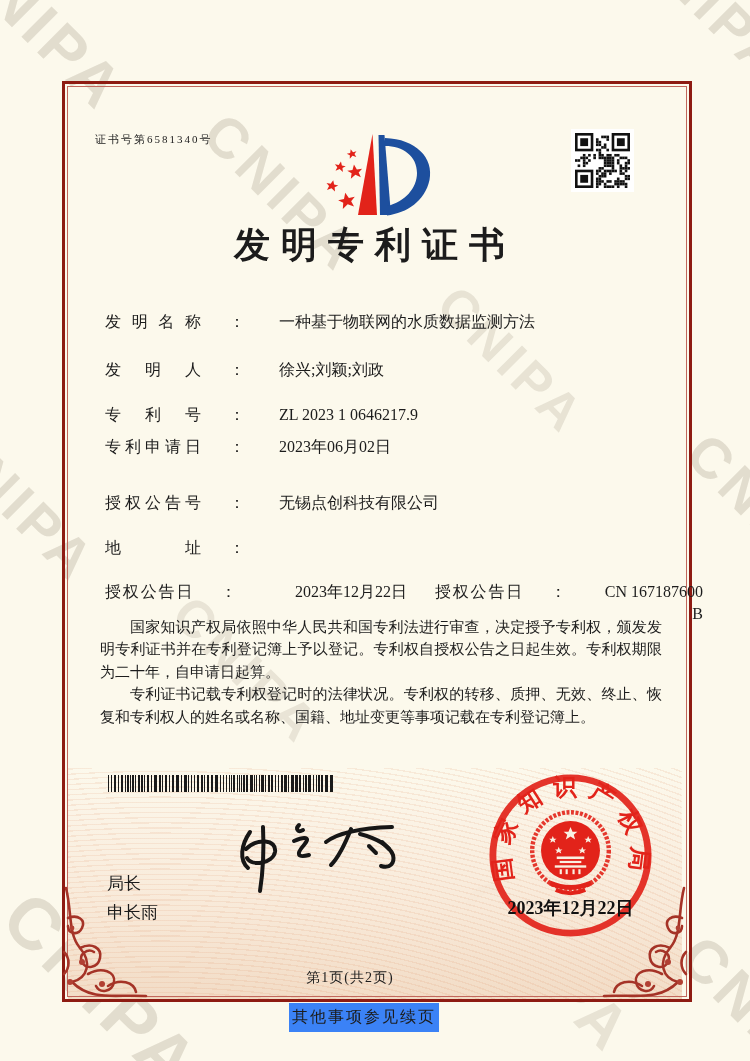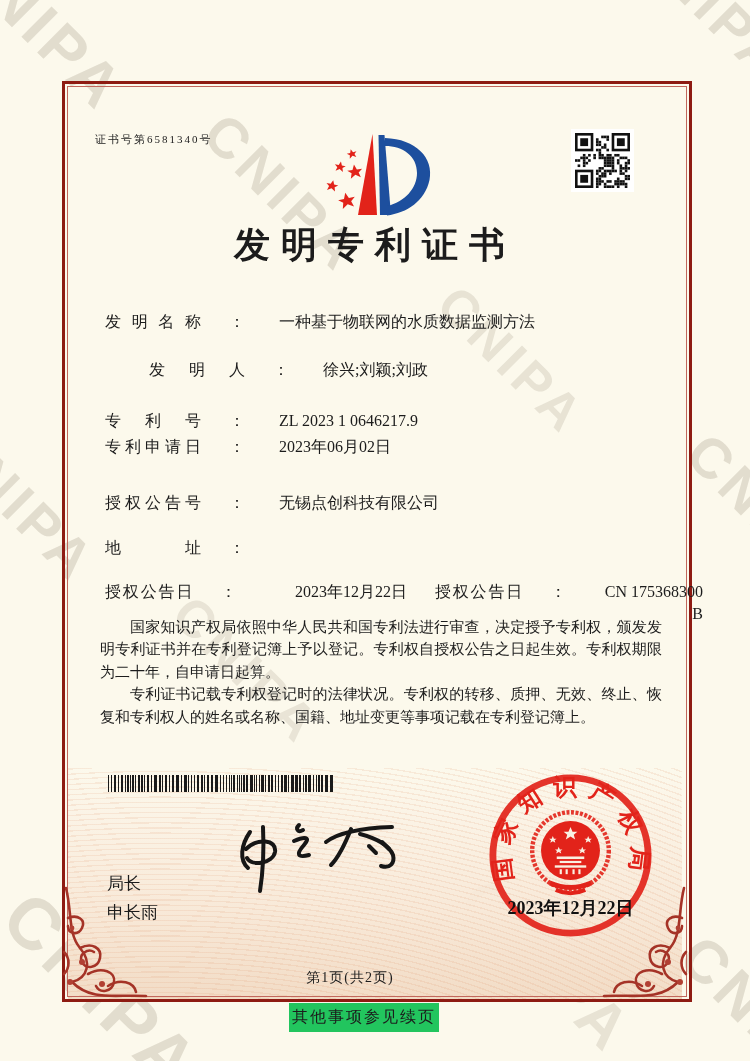--- a/index.html
+++ b/index.html
@@ -29,21 +29,21 @@
   .flabel{display:inline-block;width:96px;text-align:justify;text-align-last:justify;}
   .colon{display:inline-block;margin-right:6px;}
   .fvalue{display:inline-block;text-align:right;}
   .body-text{left:100px;top:616px;width:562px;font-size:15px;line-height:22.4px;
              text-align:justify;z-index:4;}
   .body-text p{margin:0;text-indent:2em;}
   .commissioner{left:107px;top:869px;z-index:5;
       font-family:"Liberation Sans","DejaVu Sans",sans-serif;font-size:17px;line-height:29px;}
   .footer-page{left:0;top:969px;width:700px;text-align:center;font-size:14px;
                letter-spacing:1px;z-index:5;}
-  .cont-box{left:289px;top:1003px;width:150px;height:29px;background:#22c55e;z-index:5;
+  .cont-box{left:289px;top:1003px;width:150px;height:29px;background:#3b82f6;z-index:5;
             display:flex;align-items:center;justify-content:center;font-size:16px;letter-spacing:2px;}
   
   .qr{left:571px;top:129px;width:63px;height:63px;background:#ffffff;z-index:4;
       display:flex;align-items:center;justify-content:center;}
   .barcode{left:108px;top:775px;width:226px;height:17px;z-index:5;}
   
   .seal{left:487px;top:772px;width:167px;height:167px;z-index:6;}
   .seal-date{left:498px;top:896px;width:145px;text-align:center;z-index:7;
              font-size:18px;font-weight:bold;color:#111;}
   .logo{left:313px;top:126px;width:132px;height:96px;z-index:4;}
@@ -261,26 +261,26 @@
     </div>
 
   <div class="abs title">发明专利证书</div>
 
   <div class="abs fields">
     <div class="frow" style="top:0;">
       <span class="flabel">发明名称</span>
         <span class="colon">：</span>
       <span class="fvalue">一种基于物联网的水质数据监测方法</span>
     </div>
-    <div class="frow" style="top:48px;margin-left:44px;">
+    <div class="frow" style="top:48px;">
       <span class="flabel">发明人</span>
         <span class="colon">：</span>
       <span class="fvalue">徐兴;刘颖;刘政</span>
     </div>
-    <div class="frow" style="top:99px;">
+    <div class="frow" style="top:93px;">
       <span class="flabel">专利号</span>
         <span class="colon">：</span>
       <span class="fvalue">ZL 2023 1 0646217.9</span>
     </div>
     <div class="frow" style="top:125px;">
       <span class="flabel">专利申请日</span>
         <span class="colon">：</span>
       <span class="fvalue">2023年06月02日</span>
     </div>
     <div class="frow" style="top:181px;">
@@ -291,21 +291,21 @@
     <div class="frow" style="top:226px;font-family:Liberation Serif, serif;">
       <span class="flabel">地址</span>
         <span class="colon">：</span>
     </div>
     <div class="frow" style="top:270px;">
       <span class="flabel">授权公告日</span>
         <span class="colon">：</span>
       <span class="fvalue" style="width:150px;">2023年12月22日</span>
       <span class="flabel">授权公告日</span>
         <span class="colon">：</span>
-      <span class="fvalue">CN 175368300 B</span>
+      <span class="fvalue">CN 167187600 B</span>
     </div>
   </div>
 
   <div class="abs body-text">
     <p>国家知识产权局依照中华人民共和国专利法进行审查，决定授予专利权，颁发发明专利证书并在专利登记簿上予以登记。专利权自授权公告之日起生效。专利权期限为二十年，自申请日起算。</p>
     <p>专利证书记载专利权登记时的法律状况。专利权的转移、质押、无效、终止、恢复和专利权人的姓名或名称、国籍、地址变更等事项记载在专利登记簿上。</p>
   </div>
 
   <div class="abs barcode"><svg id="bcsvg" width="226" height="17">
         <g fill="#1a1a1a">

